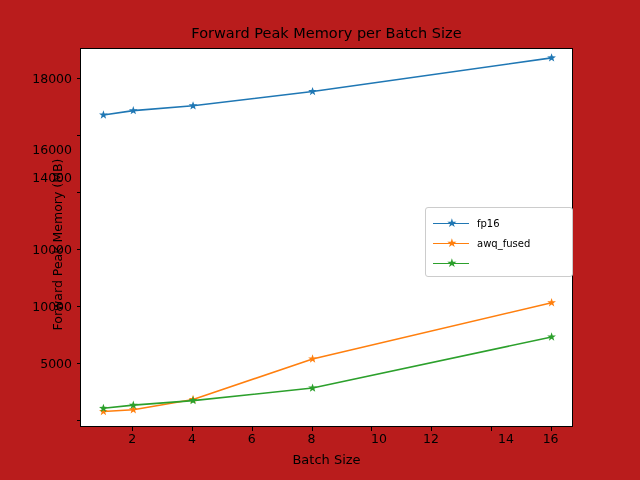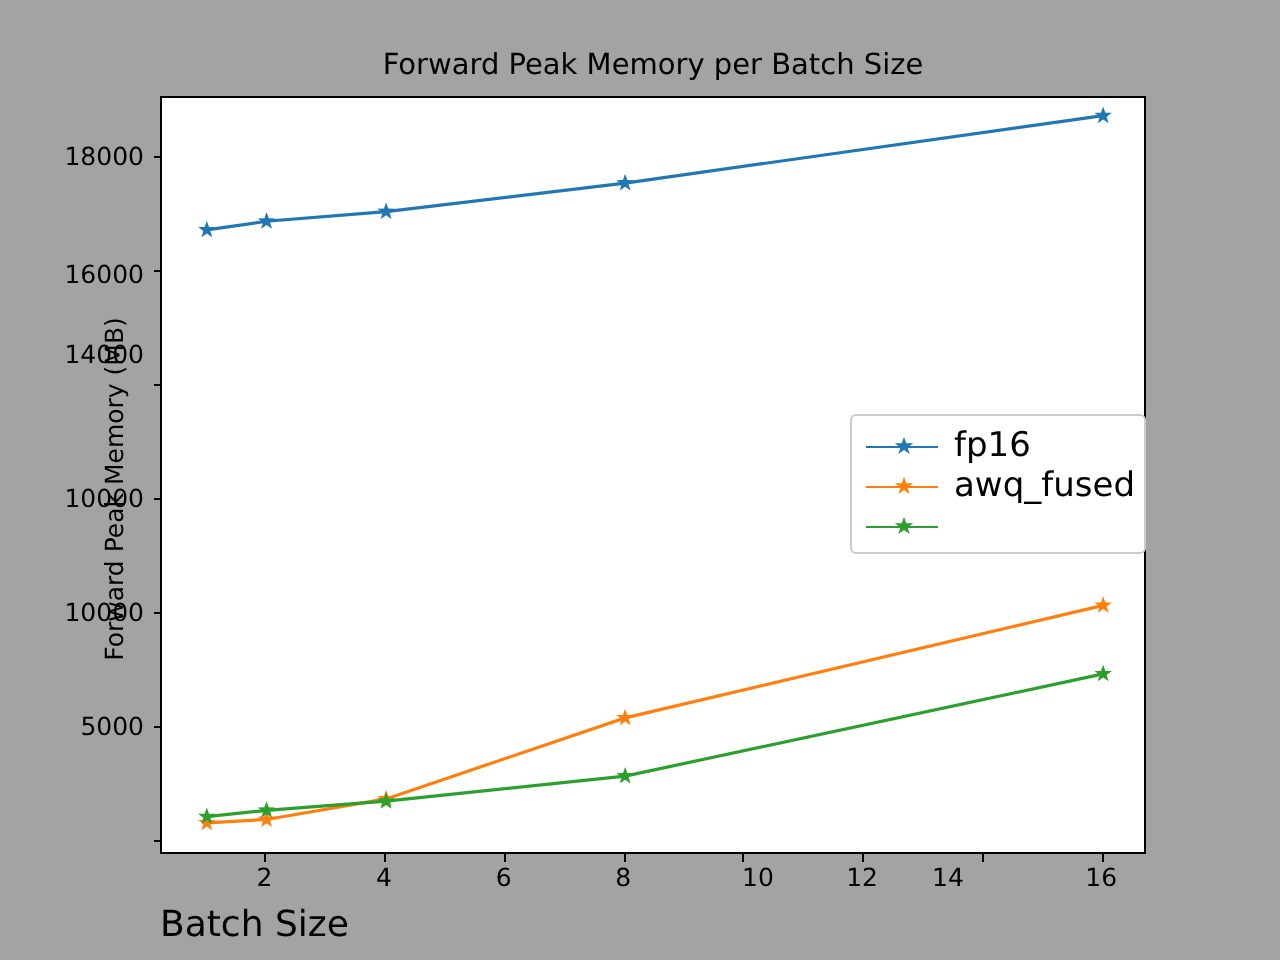--- a/index.html
+++ b/index.html
@@ -11,21 +11,21 @@
     width: 640px;
     height: 480px;
     font-family: "DejaVu Sans", sans-serif;
     color: #000000;
     overflow: hidden;
   }
   #figure {
     position: relative;
     width: 640px;
     height: 480px;
-    background: #a3a3a3;
+    background: #b91c1c;
   }
   
   #chart-title {
     position: absolute;
     left: 80px;
     top: 24px;
     width: 493px;
     text-align: center;
     font-size: 14.5px;
     line-height: 18px;
@@ -89,22 +89,22 @@
     top: 427px;
     width: 1px;
     height: 3.5px;
     background: #000000;
   }
   #xlabel {
     position: absolute;
     left: 80px;
     top: 452px;
     width: 493px;
-    text-align: left;
-    font-size: 18px;
+    text-align: center;
+    font-size: 13px;
     color: #000000;
     white-space: nowrap;
   }
   #ylabel {
     position: absolute;
     left: -93px;
     top: 237px;
     width: 300px;
     text-align: center;
     font-size: 12.5px;
@@ -149,21 +149,21 @@
     position: absolute;
     left: 13px;
     top: 1px;
     width: 12px;
     height: 12px;
     font-size: 12px;
     line-height: 12px;
     text-align: center;
   }
   .legend-label {
-    font-size: 17px;
+    font-size: 10px;
     color: #000000;
     white-space: nowrap;
   }
 </style>
 </head>
 <body>
 
 <div id="figure">
 
   <div id="chart-title">Forward Peak Memory per Batch Size</div>
@@ -176,39 +176,39 @@
       <div class="ytick-wrap" style="top: 403px; padding-left: 48px;">6000</div>
       <div class="ytick-mark" style="top: 420.151px;"></div>
       <div class="ytick-wrap" style="top: 363.072px;">5000</div>
       <div class="ytick-mark" style="top: 363.072px;"></div>
       <div class="ytick-wrap" style="top: 305.994px;">10000</div>
       <div class="ytick-mark" style="top: 305.994px;"></div>
       <div class="ytick-wrap" style="top: 248.916px;">10000</div>
       <div class="ytick-mark" style="top: 248.916px;"></div>
       <div class="ytick-wrap" style="top: 177px;">14000</div>
       <div class="ytick-mark" style="top: 191.837px;"></div>
-      <div class="ytick-wrap" style="top: 137px;">16000</div>
+      <div class="ytick-wrap" style="top: 149px;">16000</div>
       <div class="ytick-mark" style="top: 134.759px;"></div>
       <div class="ytick-wrap" style="top: 77.6807px;">18000</div>
       <div class="ytick-mark" style="top: 77.6807px;"></div>
     </div>
   <div id="x-axis-ticks">
       <div class="xtick-wrap" style="left: 132.288px;">2</div>
       <div class="xtick-mark" style="left: 132.288px;"></div>
       <div class="xtick-wrap" style="left: 192.045px;">4</div>
       <div class="xtick-mark" style="left: 192.045px;"></div>
       <div class="xtick-wrap" style="left: 251.803px;">6</div>
       <div class="xtick-mark" style="left: 251.803px;"></div>
       <div class="xtick-wrap" style="left: 311.561px;">8</div>
       <div class="xtick-mark" style="left: 311.561px;"></div>
       <div class="xtick-wrap" style="left: 379px;">10</div>
       <div class="xtick-mark" style="left: 371.318px;"></div>
       <div class="xtick-wrap" style="left: 431.076px;">12</div>
       <div class="xtick-mark" style="left: 431.076px;"></div>
-      <div class="xtick-wrap" style="left: 474px;">14</div>
+      <div class="xtick-wrap" style="left: 506px;">14</div>
       <div class="xtick-mark" style="left: 490.833px;"></div>
       <div class="xtick-wrap" style="left: 550.591px;">16</div>
       <div class="xtick-mark" style="left: 550.591px;"></div>
     </div>
 
   <div id="plot-area">
     <div id="plot-inner">
       <svg id="series-svg" viewBox="0 0 493 379" preserveAspectRatio="none">
           <g>
             <polyline points="22.41,65.93 52.29,61.64 112.05,56.79 231.56,42.52 470.59,8.85" fill="none" stroke="#1f77b4" stroke-width="1.6"></polyline>

